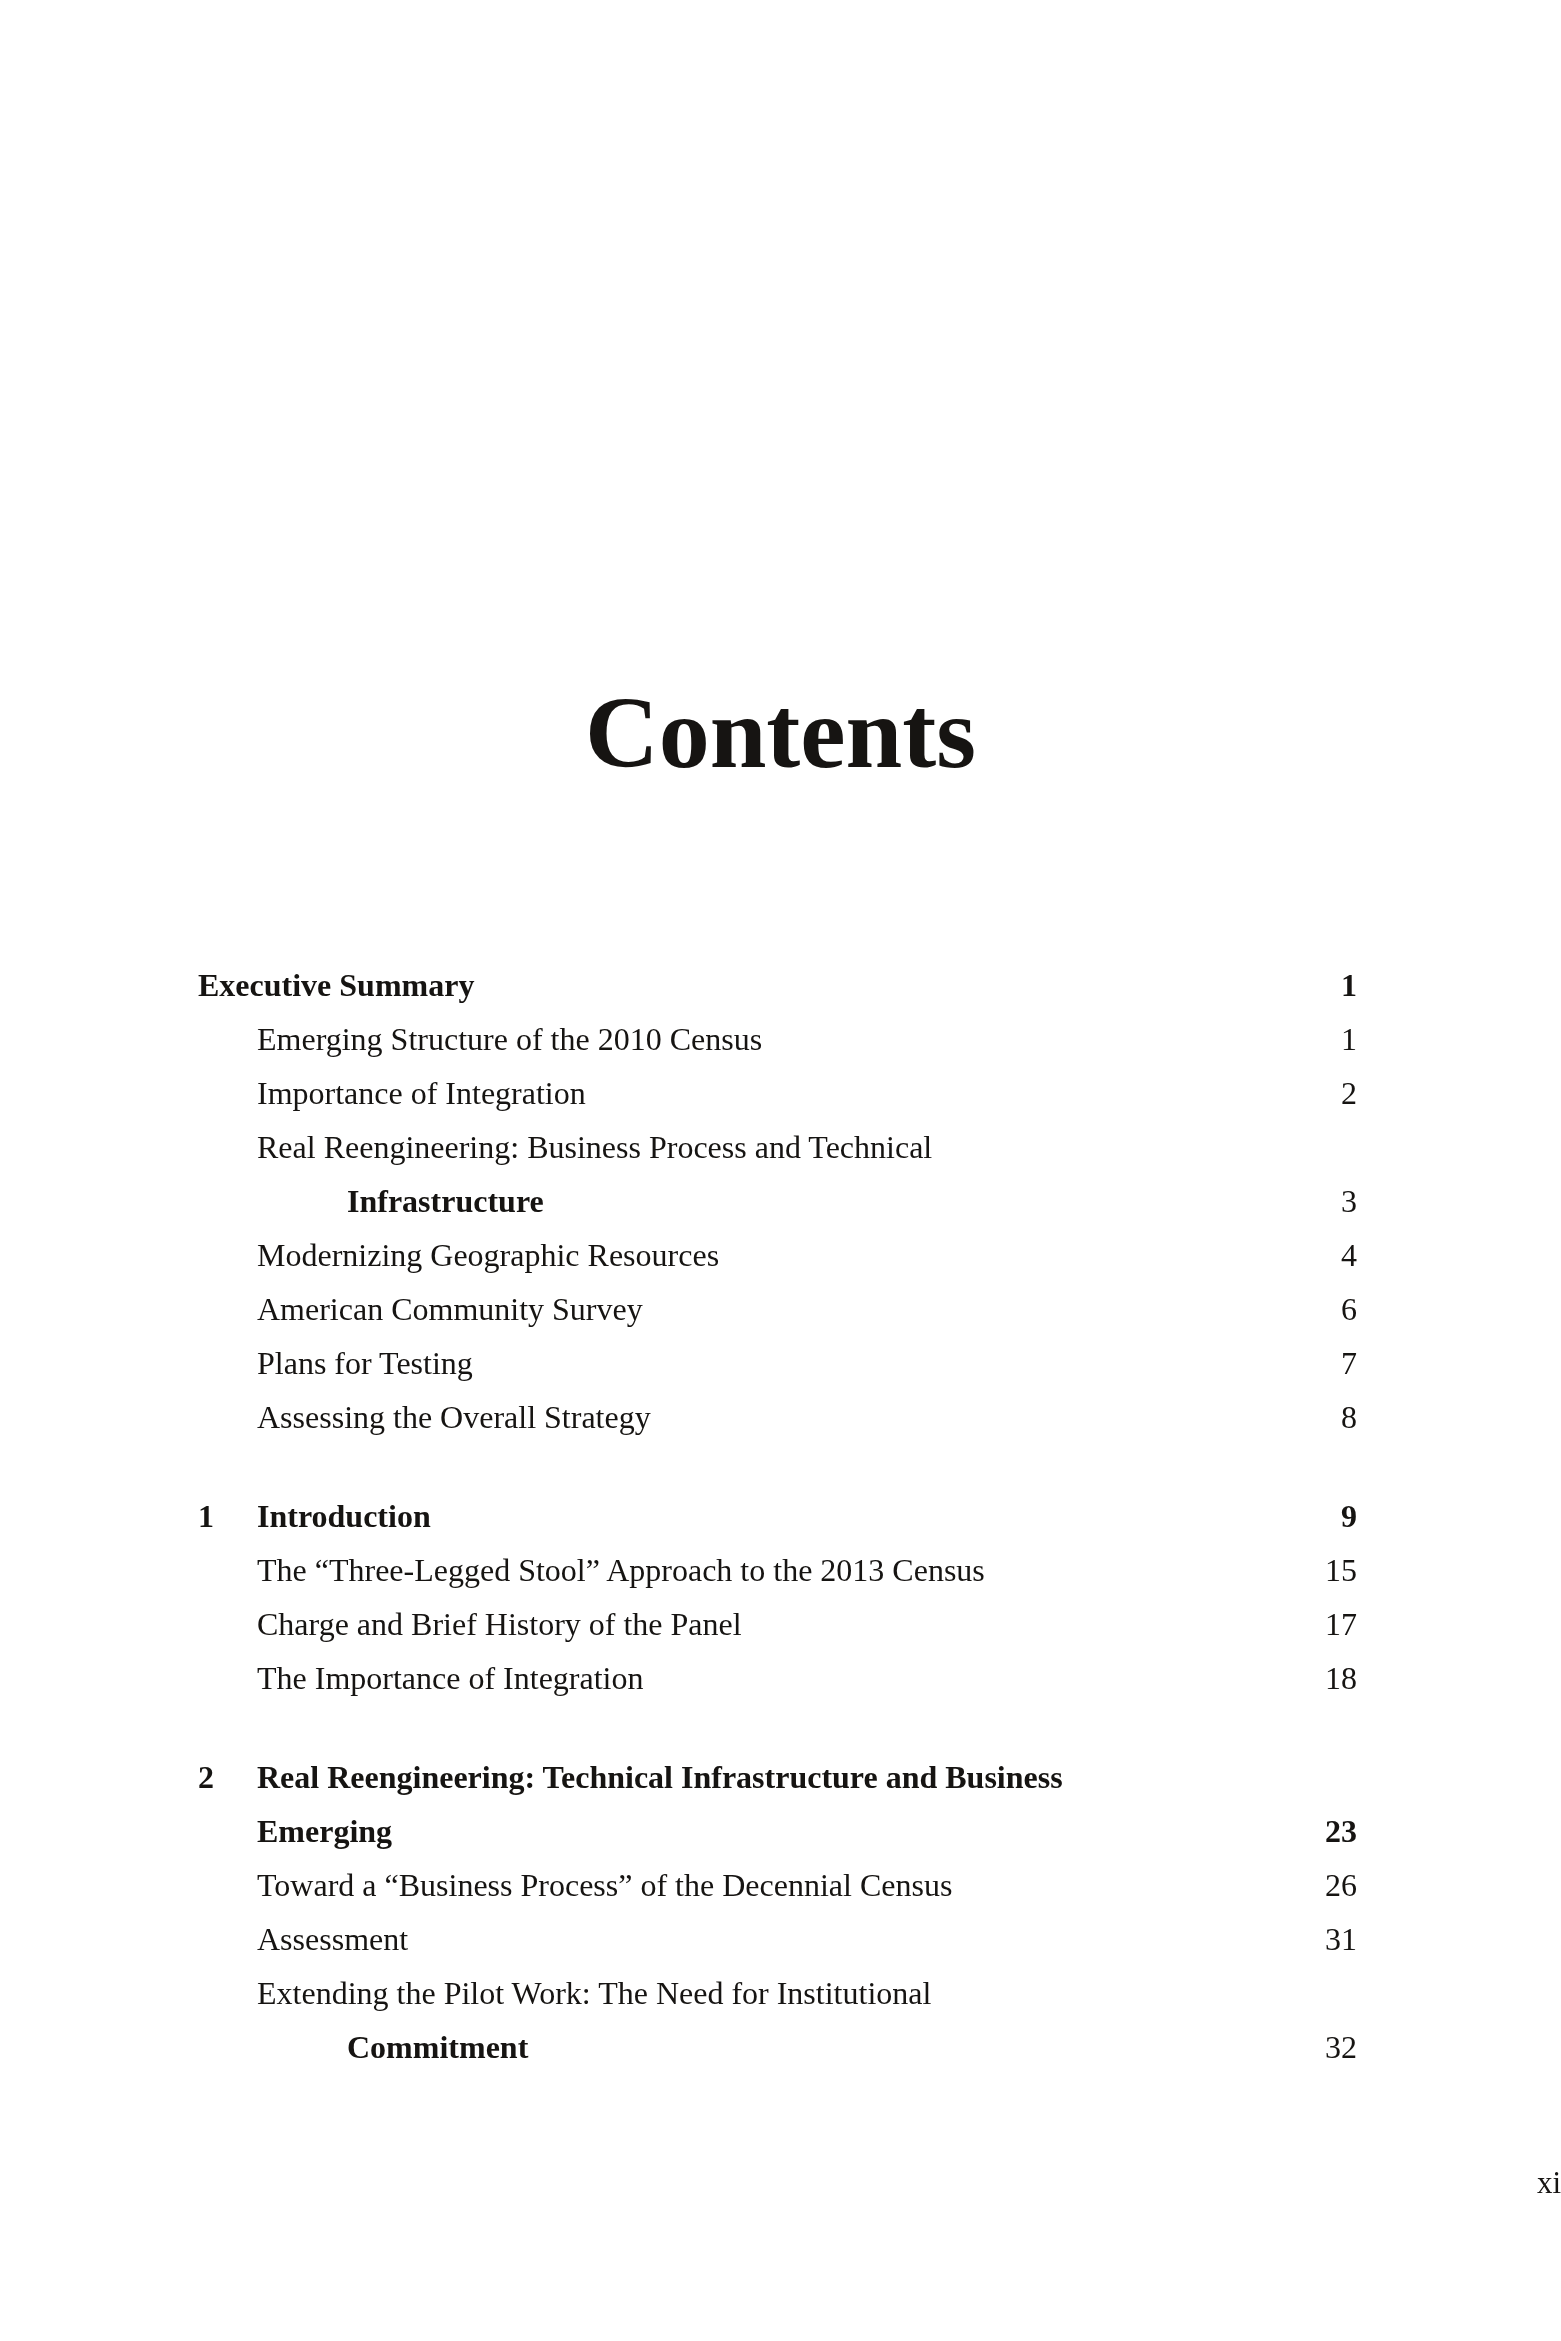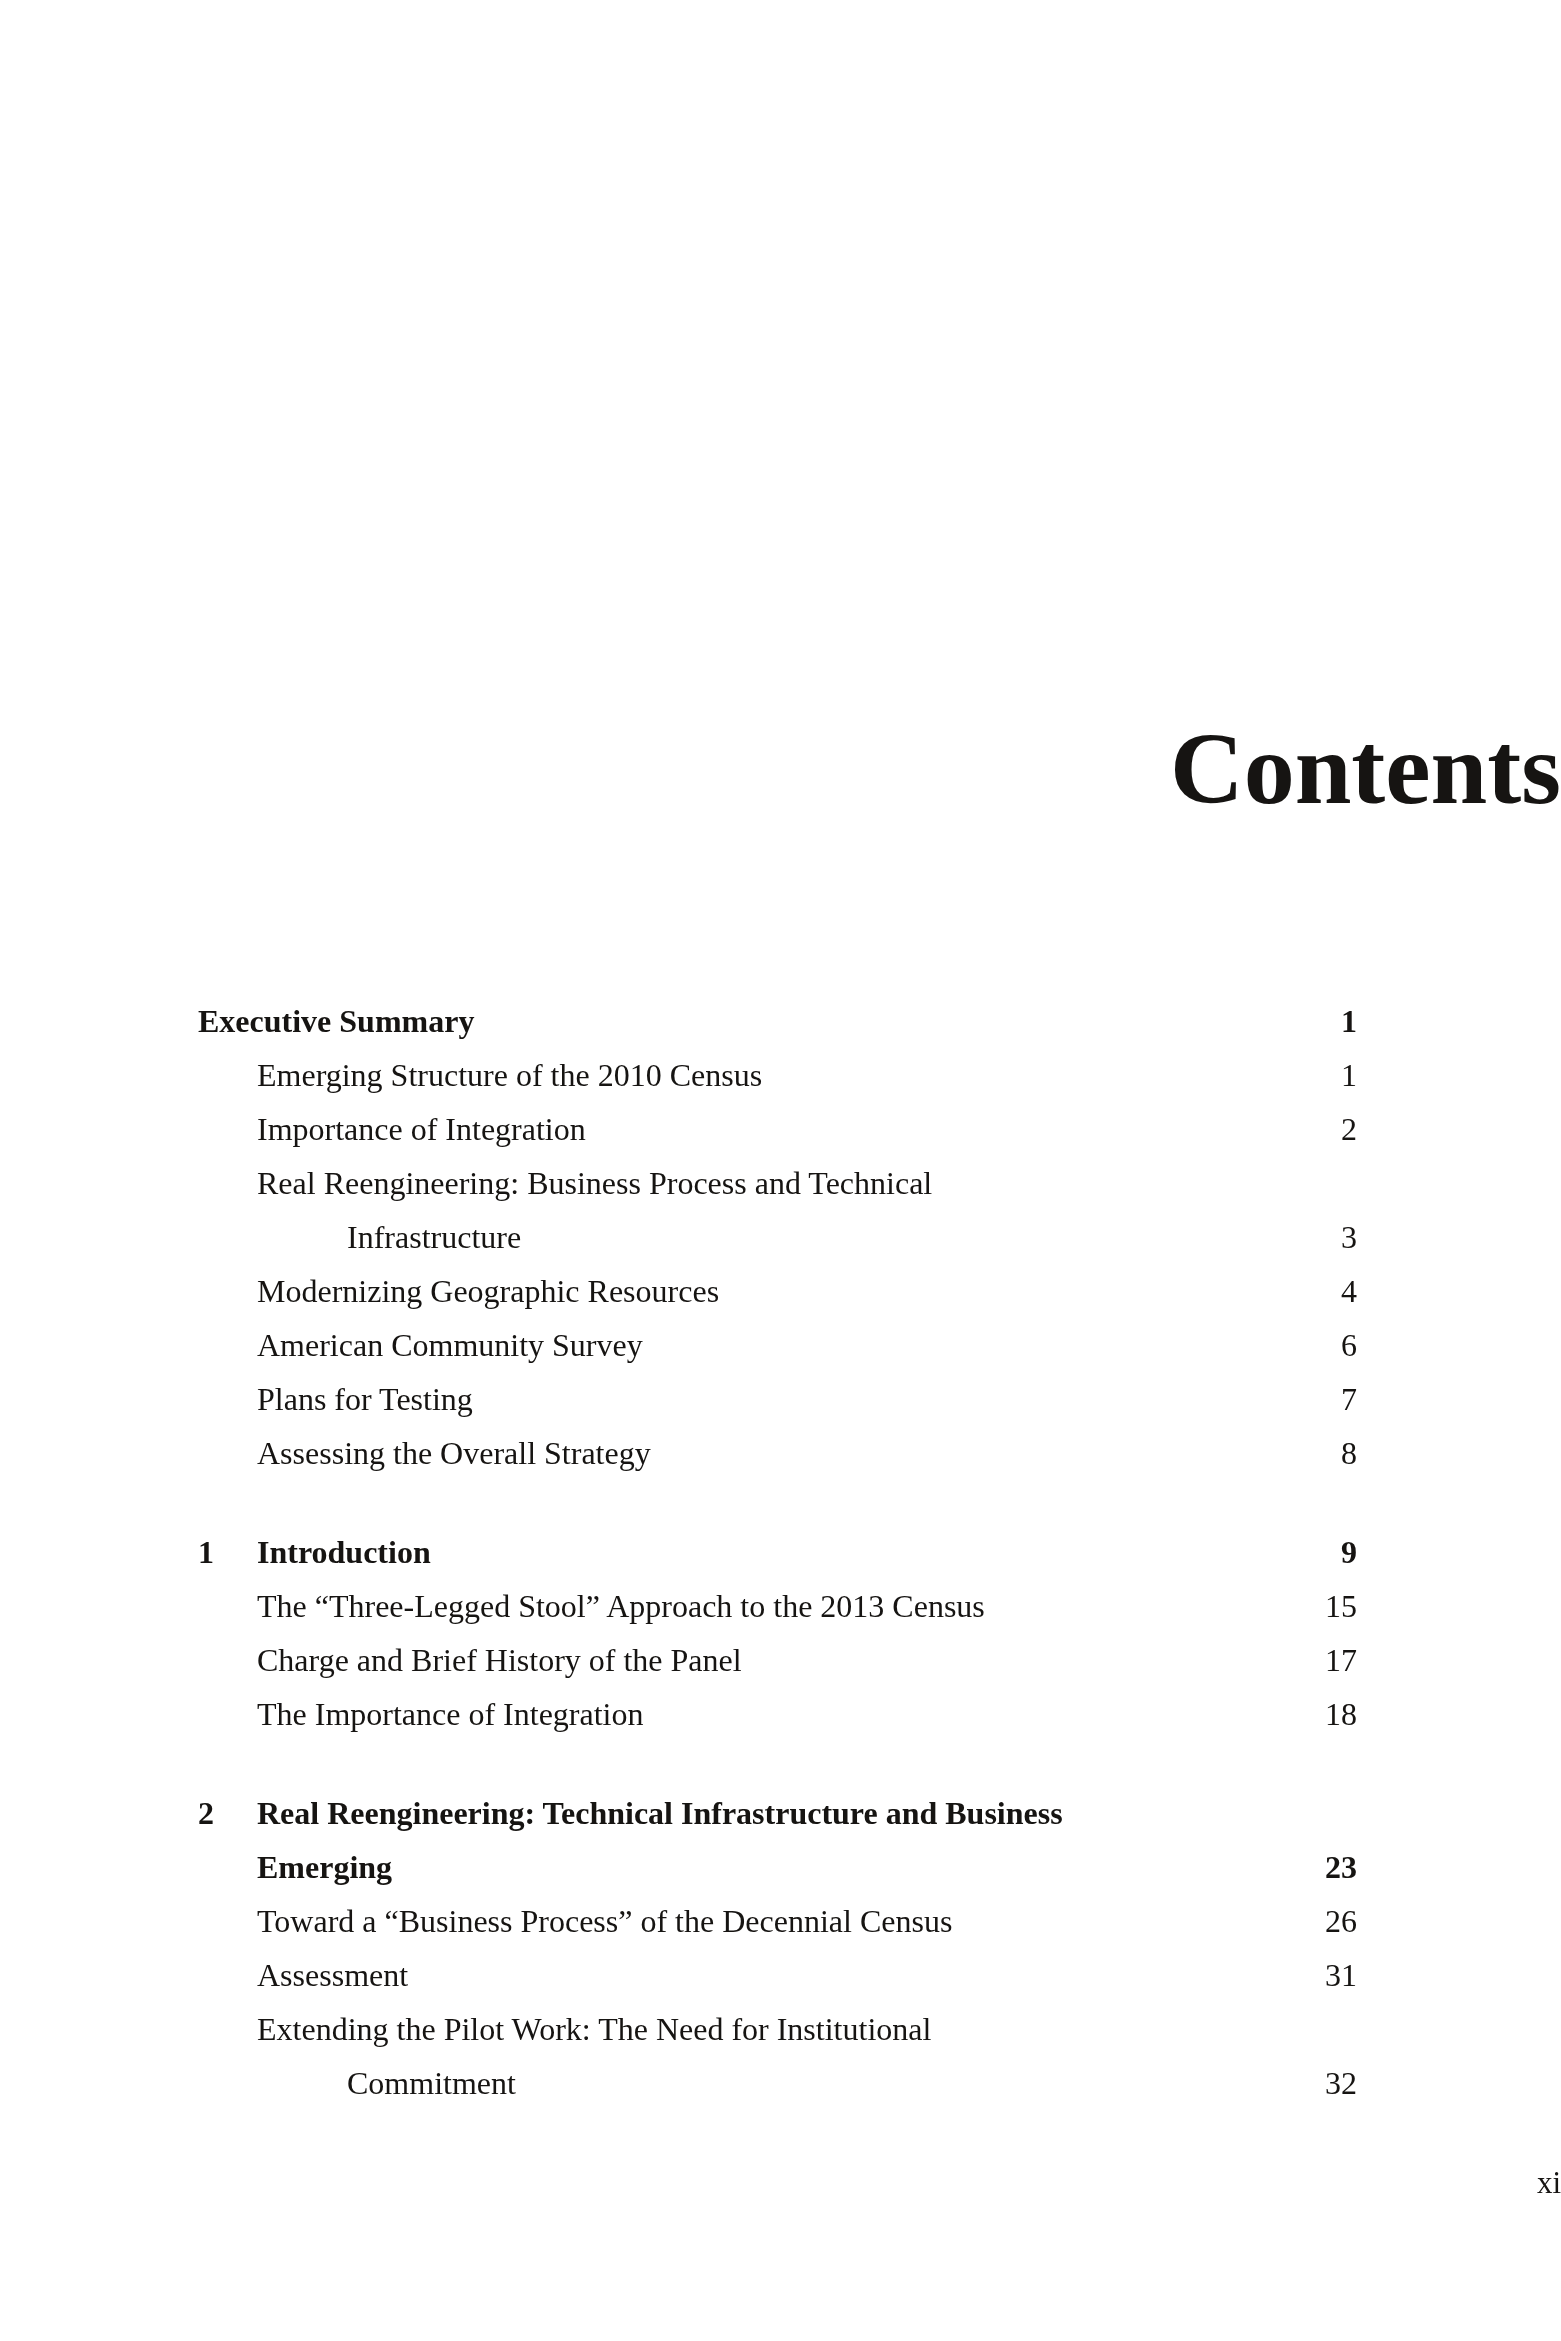--- a/index.html
+++ b/index.html
@@ -8,37 +8,36 @@
     position: relative;
     width: 1561px;
     height: 2342px;
     background: #ffffff;
     color: #161412;
     font-family: "Liberation Serif", "DejaVu Serif", serif;
     overflow: hidden;
   }
   .doc-title {
     padding-top: 677px;
-    text-align: right;
+    text-align: center;
     font-size: 102px;
     font-weight: bold;
     line-height: 1.1;
-    margin-top: 36px;
   }
   .toc {
     width: 1159px;
     margin: 169px 0 0 198px;
     font-size: 32px;
     line-height: 54px;
   }
   .toc-section + .toc-section { margin-top: 45px; }
   .row { display: flex; align-items: baseline; }
   .num { flex: 0 0 59px; font-weight: bold; }
   .label { flex: 1 1 auto; }
-  .label.cont2 { padding-left: 90px; }
+  .label.cont2 { padding-left: 90px; font-weight: bold; }
   .pagenum { flex: 0 0 83px; text-align: right; }
   .heading-row { font-weight: bold; }
   .footer {
     position: absolute;
     left: 0;
     right: 0;
     top: 2165px;
     text-align: right;
     font-size: 31px;
   }

